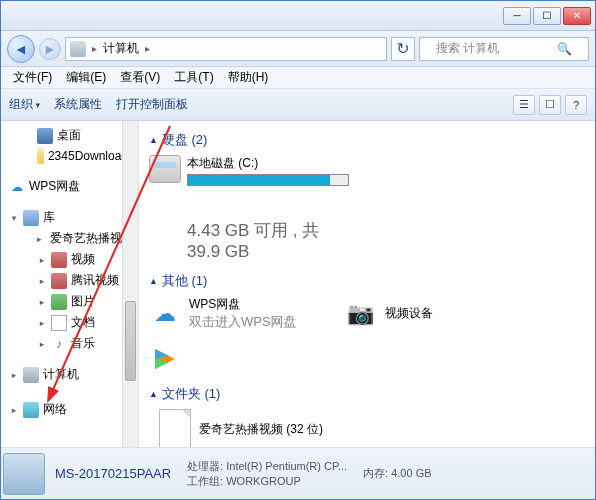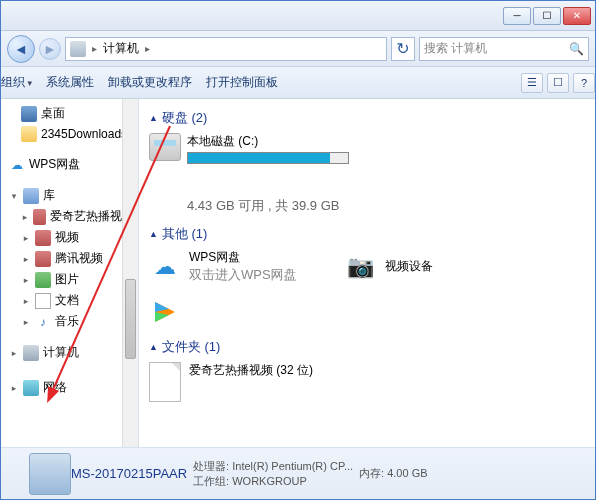--- a/index.html
+++ b/index.html
@@ -11,34 +11,34 @@
 .titlebtns { margin-left: auto; display: flex; gap: 2px; }
 .titlebtn { width: 28px; height: 18px; border: 1px solid #8ba5c8; background: linear-gradient(#f5f9fd,#d8e5f4); border-radius: 2px; display:flex; align-items:center; justify-content:center; font-size:10px; }
 .titlebtn.close { background: linear-gradient(#f3a0a0,#d94c4c); border-color:#b83838; color:#fff; }
 
 .navbar { height: 36px; display: flex; align-items: center; padding: 2px 6px; gap: 4px; background: linear-gradient(#eef3fb,#e0e9f5); border-bottom:1px solid #c8d4e6; }
 .navback, .navfwd { width: 28px; height: 28px; border-radius: 50%; border:1px solid #7a9fd4; background: radial-gradient(circle at 30% 30%, #e8f2ff, #a8c8ef); display:flex; align-items:center; justify-content:center; color:#2a5a9e; font-size:14px; }
 .navfwd { width:22px; height:22px; opacity:0.5; }
 .breadcrumb { flex:1; height: 24px; border:1px solid #a8bcd8; background:#fff; display:flex; align-items:center; padding: 0 4px; gap:6px; font-size:12px; }
 .breadcrumb .chev { color:#666; font-size:10px; }
 .refresh { width:24px; height:24px; border:1px solid #a8bcd8; background:#fff; display:flex;align-items:center;justify-content:center; color:#2a5a9e; }
-.searchbox { width: 170px; height:24px; border:1px solid #a8bcd8; background:#fff; display:flex; align-items:center; padding:0 4px; color:#888; font-size:12px; gap:4px; }
+.searchbox { width: 170px; height:24px; border:1px solid #a8bcd8; background:#fff; display:flex; align-items:center; padding:0 16px; color:#888; font-size:12px; gap:4px; }
 
 .menubar { height: 22px; display:flex; align-items:center; gap:2px; padding:0 6px; font-size:12px; background:#f2f6fb; border-bottom:1px solid #d8e2ef; }
 .menubar span { padding:2px 6px; }
 
-.toolbar { height: 32px; background: linear-gradient(#eef4fb,#dfe9f6); border-bottom:1px solid #c8d4e6; display:flex; align-items:center; padding:0 0; gap:14px; font-size:12px; color:#1a3a6e; }
+.toolbar { height: 32px; background: linear-gradient(#eef4fb,#dfe9f6); border-bottom:1px solid #c8d4e6; display:flex; align-items:center; padding:0 8px; gap:14px; font-size:12px; color:#1a3a6e; }
 .toolbar .drop::after { content:" ▾"; font-size:9px; color:#446; }
 .toolbar-right { margin-left:auto; display:flex; gap:4px; }
 .tool-icon { width:22px; height:20px; border:1px solid #b8c8dd; background:linear-gradient(#fdfdfd,#e8eef7); border-radius:2px; display:flex;align-items:center;justify-content:center;font-size:11px; }
 
 .body { flex:1; display:flex; overflow:hidden; }
 .sidebar { width: 138px; border-right:1px solid #d8e2ef; overflow-y:auto; padding:4px 0; font-size:12px; position:relative; }
 .tree-item { display:flex; align-items:center; gap:4px; padding:2px 4px 2px 8px; cursor:default; white-space:nowrap; }
-.tree-item.sub { padding-left: 20px; }
+.tree-item.sub { padding-left: 36px; }
 .tree-expand { width:10px; color:#666; font-size:9px; display:inline-block; text-align:center; }
 .tree-icon { width:16px; height:16px; display:inline-flex; align-items:center; justify-content:center; font-size:12px; }
 .ic-desktop { background:linear-gradient(#7aa8d8,#3e6fa8); border-radius:2px; }
 .ic-recent { background:linear-gradient(#d8a860,#b88830); border-radius:2px; }
 .ic-folder { background:linear-gradient(#ffe9a8,#f5c558); border-radius:2px; }
 .ic-wps { color:#2a8fd8; }
 .ic-lib { background:linear-gradient(#a8c8f0,#6898d0); border-radius:2px; }
 .ic-video { background:linear-gradient(#d88080,#b85050); border-radius:2px; }
 .ic-pic { background:linear-gradient(#80c880,#50a850); border-radius:2px; }
 .ic-doc { background:#fff; border:1px solid #aaa; }
@@ -52,31 +52,31 @@
 .section-head { display:flex; align-items:center; gap:4px; color:#1a3a8e; font-size:13px; margin:4px 0 6px; }
 .section-head .tri { font-size:9px; }
 .drives { display:flex; gap:28px; margin-bottom:10px; }
 .drive { display:flex; gap:6px; width:200px; }
 .drive-icon { width:32px; height:28px; background:linear-gradient(#e8e8e8,#c8c8c8); border:1px solid #aaa; border-radius:3px; position:relative; }
 .drive-icon::after { content:""; position:absolute; left:4px; top:6px; right:4px; height:6px; background:#a8d8f0; border-radius:1px; }
 .drive-info { flex:1; }
 .drive-name { color:#000; margin-bottom:2px; }
 .drive-bar { height:12px; border:1px solid #888; background:#eee; margin:2px 0; position:relative; }
 .drive-fill { position:absolute; left:0; top:0; bottom:0; }
-.drive-free { color:#666; font-size:13px;margin-top:33px; }
+.drive-free { color:#666; font-size:17px;margin-top:33px; }
 .others { display:flex; flex-wrap:wrap; gap:12px 16px; margin-bottom:10px; }
 .other-item { display:flex; gap:8px; align-items:center; width:180px; }
 .other-icon { width:32px; height:32px; display:flex; align-items:center; justify-content:center; font-size:22px; }
 .other-text .name { color:#000; }
 .other-text .sub { color:#888; font-size:13px; }
-.folder-item { display:flex; gap:8px; margin:4px 0 0 0; }
+.folder-item { display:flex; gap:8px; align-items:center; margin:4px 0 0 10px; }
 .file-icon { width:32px; height:40px; border:1px solid #bbb; background:#fff; position:relative; }
 .file-icon::before { content:""; position:absolute; right:0; top:0; border-left:8px solid transparent; border-top:8px solid #ddd; }
 
-.statusbar { height: 52px; border-top:1px solid #d8e2ef; background:linear-gradient(#eef3fb,#e4ecf6); display:flex; align-items:center; padding:4px 28px; font-size:12px; }
+.statusbar { height: 52px; border-top:1px solid #d8e2ef; background:linear-gradient(#eef3fb,#e4ecf6); display:flex; align-items:center; padding:4px 2px; gap:10px; font-size:12px; }
 .status-icon { width:42px; height:42px; background:linear-gradient(#d0e0f0,#98b8d8); border:1px solid #88a8c8; border-radius:3px; }
 .status-text .line1 { color:#1a3a8e; font-size:13px; }
 .status-col { margin-left:6px; color:#555; font-size:11px; }
 
 .arrow-svg { position:absolute; pointer-events:none; left:40px; top:116px; }
 
 .bc-pc-icon { width:16px;height:16px;background:linear-gradient(#d8e0e8,#a8b8c8);border-radius:2px;display:inline-block; }
 </style>
 </head>
 <body>
@@ -100,25 +100,31 @@
       <span>计算机</span>
       <span class="chev">▸</span>
     </div>
     <div class="refresh">↻</div>
     <div class="searchbox">
       <span>搜索 计算机</span>
       <span style="margin-left:auto">🔍</span>
     </div>
   </div>
 
+  <div class="menubar">
+    <span>文件(F)</span>
+    <span>编辑(E)</span>
+    <span>查看(V)</span>
+    <span>工具(T)</span>
+    <span>帮助(H)</span>
+  </div>
 
   <div class="toolbar">
     <span class="drop">组织</span>
     <span>系统属性</span>
-    <span>卸载或更改程序</span>
     <span>打开控制面板</span>
     <div class="toolbar-right">
       <div class="tool-icon">☰</div>
       <div class="tool-icon">☐</div>
       <div class="tool-icon">?</div>
     </div>
   </div>
 
   <div class="body">
     <div class="sidebar">

